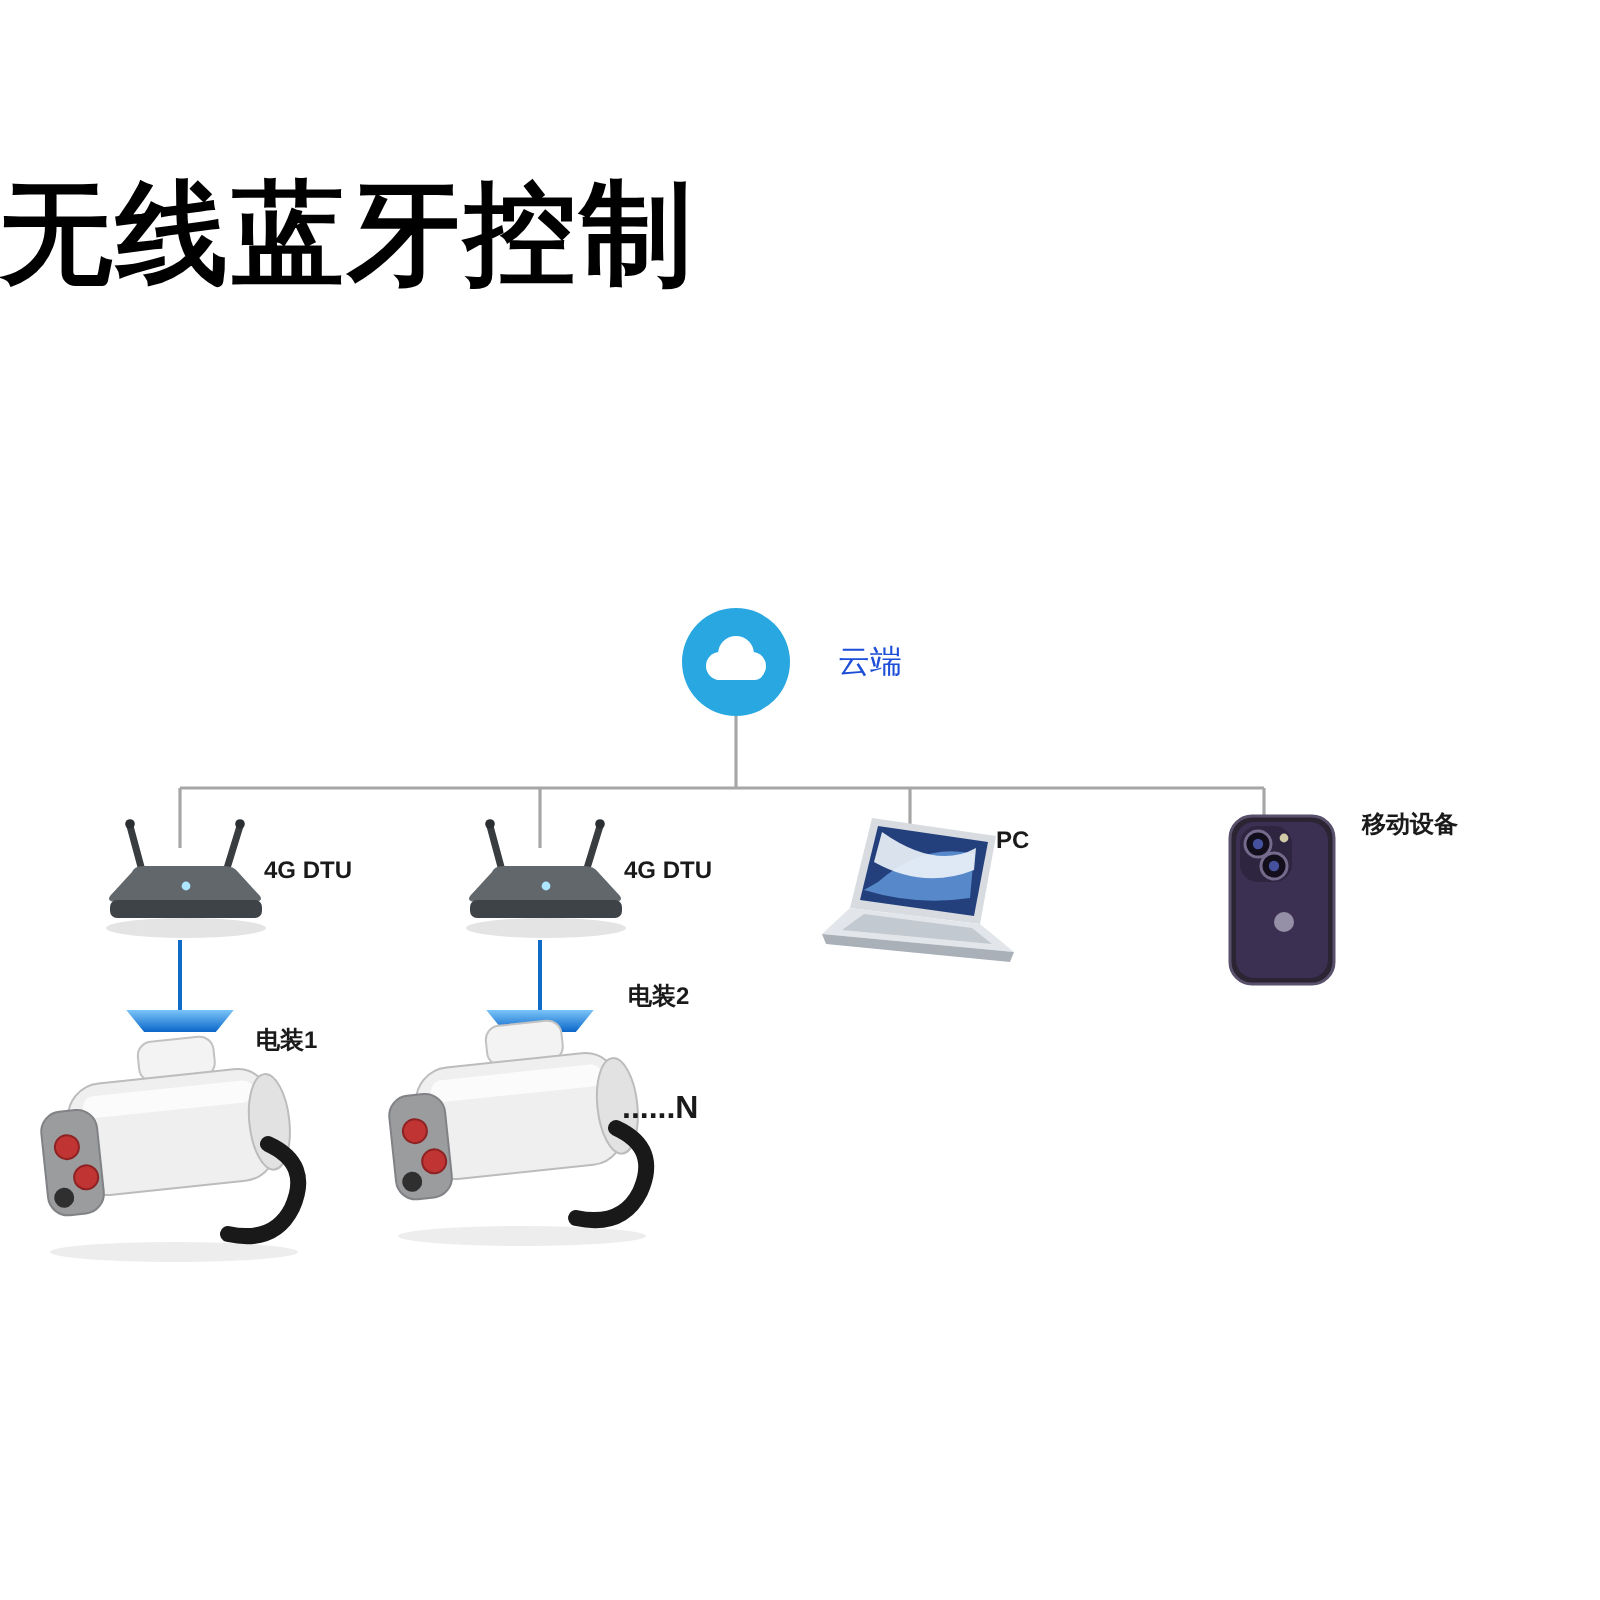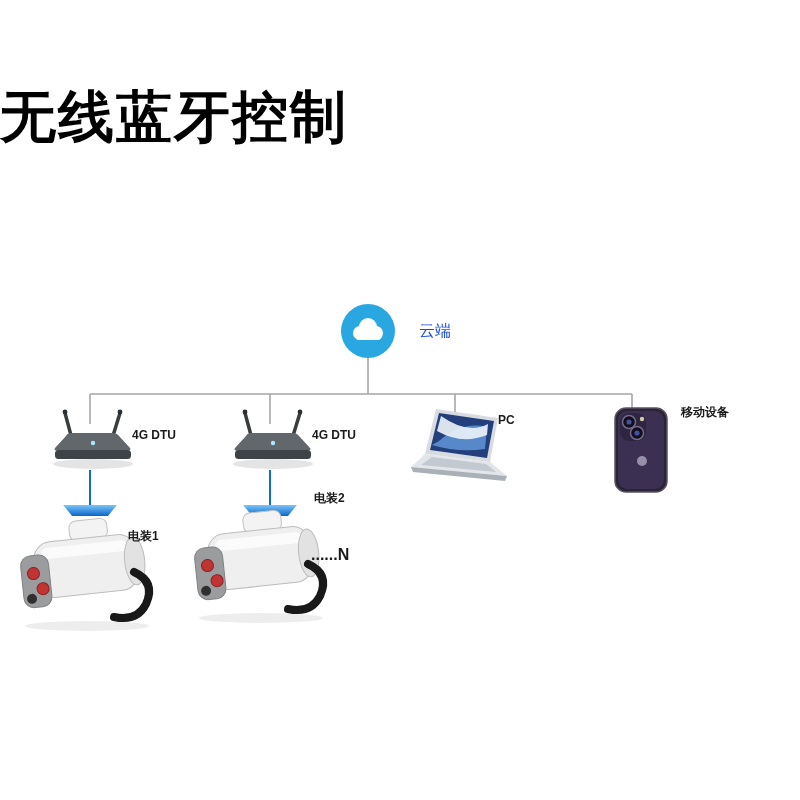--- a/index.html
+++ b/index.html
@@ -123,21 +123,21 @@
         <rect x="32" y="30" width="86" height="11" rx="5.5" fill="#fbfbfb"></rect>
         <ellipse cx="124" cy="52" rx="10" ry="24" fill="#e2e2e2" stroke="#bcbcbc"></ellipse>
         <rect x="10" y="36" width="28" height="52" rx="10" fill="#9a9c9e" stroke="#808285"></rect>
         <circle cx="22" cy="54" r="6" fill="#c03434" stroke="#8e2222"></circle>
         <circle cx="30" cy="70" r="6" fill="#c03434" stroke="#8e2222"></circle>
         <circle cx="18" cy="79" r="5" fill="#2f2f2f"></circle>
       </g>
       <path d="M122 58 q22 10 12 32 q-9 18 -32 13" fill="none" stroke="#191919" stroke-width="8" stroke-linecap="round"></path>
     </svg>
   </div>
-  <div class="abs node-label" style="left:128px;top:528px">电装1</div>
+  <div class="abs node-label" style="left:128px;top:512px">电装1</div>
 
   <div class="abs" style="left:186px;top:506px;width:150px;height:118px">
     <svg viewBox="0 0 150 118" width="150" height="118">
       <ellipse cx="75" cy="112" rx="62" ry="5" fill="#ededed"></ellipse>
       <g transform="rotate(-6 75 62)">
         <rect x="62" y="6" width="38" height="20" rx="7" fill="#f3f3f3" stroke="#c2c2c2"></rect>
         <rect x="24" y="24" width="102" height="56" rx="17" fill="#efefef" stroke="#bcbcbc"></rect>
         <rect x="32" y="30" width="86" height="11" rx="5.5" fill="#fbfbfb"></rect>
         <ellipse cx="124" cy="52" rx="10" ry="24" fill="#e2e2e2" stroke="#bcbcbc"></ellipse>
         <rect x="10" y="36" width="28" height="52" rx="10" fill="#9a9c9e" stroke="#808285"></rect>

